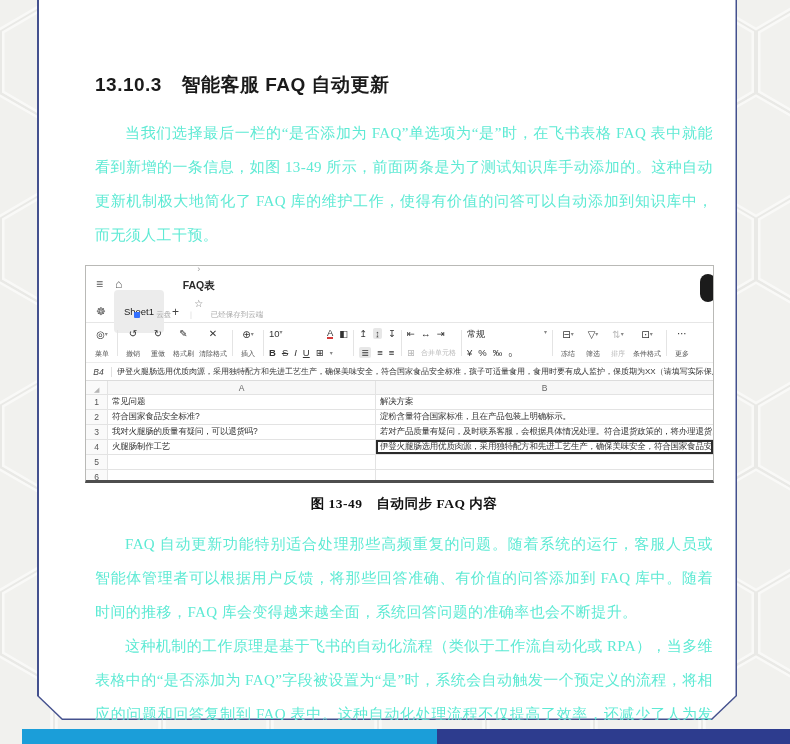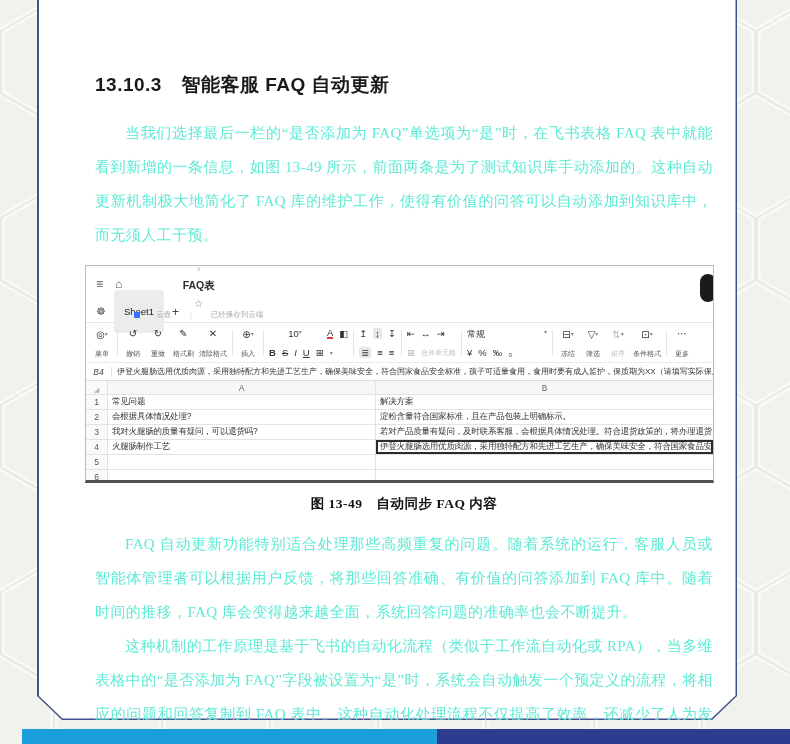--- a/index.html
+++ b/index.html
@@ -50,21 +50,21 @@
   .shot-toolbar { height:40px; display:flex; align-items:center; padding:2px 6px;
                   border-bottom:1px solid #ececec; gap:5px; }
   .tb-sep { width:1px; height:26px; background:#e4e4e4; flex:0 0 1px; }
   .tbc { display:flex; flex-direction:column; align-items:center; justify-content:space-between;
          height:30px; min-width:20px; }
   .tb-i { font-size:10px; line-height:12px; color:#333; white-space:nowrap; }
   .tb-l { font-size:7px; line-height:9px; color:#555; white-space:nowrap; }
   .caret { font-size:6px; color:#888; vertical-align:2px; }
   .tb-row { display:flex; align-items:center; gap:6px; }
   .tb-stack { display:flex; flex-direction:column; justify-content:space-between; height:30px; }
-  .fsize-box { display:inline-flex; justify-content:center; width:52px;
+  .fsize-box { display:inline-flex; justify-content:flex-start; width:52px;
                font-size:9.5px; color:#333; border-bottom:0; }
   .glyph-btn { font-size:9.5px; color:#333; }
   .hl { background:#e7e7e7; border-radius:2px; padding:0 2px; }
   .muted { color:#b9b9b9 !important; }
   .a-color { border-bottom:2px solid #d43a3a; line-height:9px; display:inline-block; }
   .numfmt { display:inline-flex; justify-content:space-between; width:80px; font-size:9px; color:#333; }
 
   .shot-formula { height:18px; display:flex; align-items:center; border-bottom:1px solid #dcdcdc; }
   .f-ref { flex:0 0 26px; text-align:center; font-size:8.5px; color:#444;
            border-right:1px solid #e0e0e0;font-style:italic; }
@@ -266,21 +266,21 @@
           <div class="g-a">A</div>
           <div class="g-b">B</div>
         </div>
         <div class="g-row">
           <div class="g-n">1</div>
           <div class="g-a">常见问题</div>
           <div class="g-b">解决方案</div>
         </div>
         <div class="g-row">
           <div class="g-n">2</div>
-          <div class="g-a">会根据具体情况处理?</div>
+          <div class="g-a">符合国家食品安全标准?</div>
           <div class="g-b">淀粉含量符合国家标准，且在产品包装上明确标示。</div>
         </div>
         <div class="g-row">
           <div class="g-n">3</div>
           <div class="g-a">我对火腿肠的质量有疑问，可以退货吗?</div>
           <div class="g-b">若对产品质量有疑问，及时联系客服，会根据具体情况处理。符合退货政策的，将办理退货。</div>
         </div>
         <div class="g-row">
           <div class="g-n">4</div>
           <div class="g-a">火腿肠制作工艺</div>

